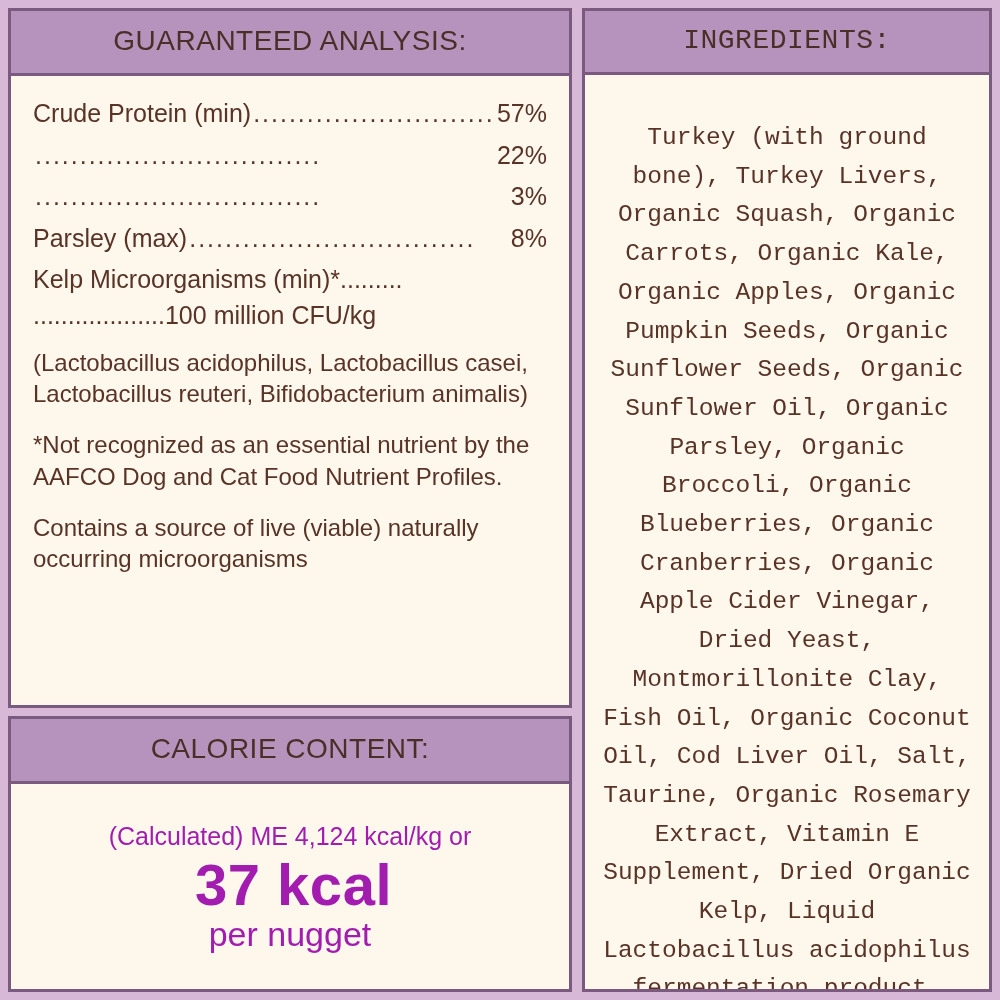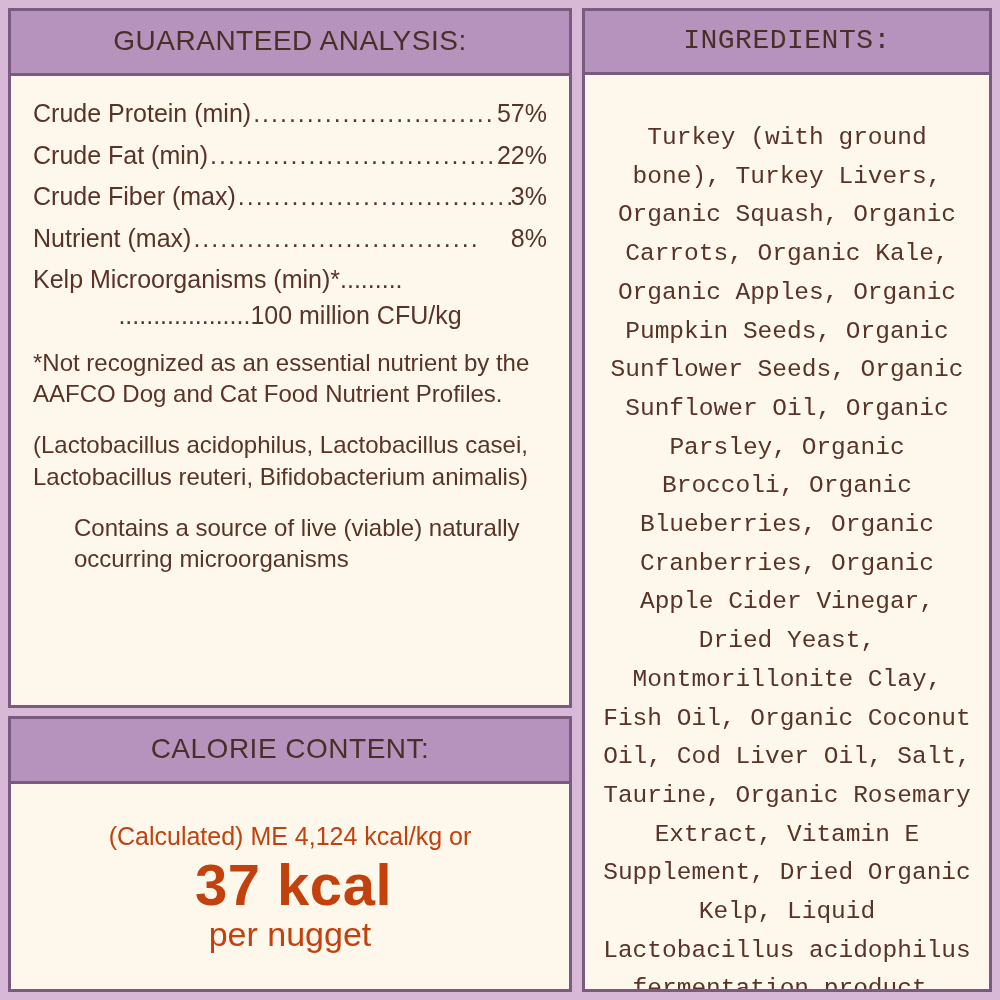--- a/index.html
+++ b/index.html
@@ -76,43 +76,43 @@
     overflow: hidden;
     white-space: nowrap;
     letter-spacing: 2px;
     padding: 0 2px;
   }
   .ga-val { flex: 0 0 auto; }
   .ga-row-wrap {
     margin-bottom: 4px;
   }
   .ga-cont {
-    text-align: center;
+    text-align: left;
     margin-bottom: 14px;
     white-space: nowrap;
   }
   .ga-note {
     font-size: 24px;
     line-height: 1.3;
     margin-bottom: 20px;
   }
-  .ga-note:last-child { margin-bottom: 0; margin-left: 41px; }
+  .ga-note:last-child { margin-bottom: 0; }
   
   .cal-panel {
     flex: 1 1 auto;
     display: flex;
     flex-direction: column;
   }
   .cal-body {
     flex: 1;
     display: flex;
     flex-direction: column;
     justify-content: center;
     align-items: center;
-    color: #c2410c;
+    color: #a21caf;
     padding: 16px 10px 14px;
     text-align: center;
   }
   .cal-line1 {
     font-size: 25px;
     line-height: 1.2;
     white-space: nowrap;
   }
   .cal-big {
     font-size: 58px;
@@ -152,44 +152,42 @@
       <div class="panel-header">GUARANTEED ANALYSIS:</div>
       <div class="ga-body">
 
         <div class="ga-row">
           <span class="ga-label">Crude Protein (min)</span>
           <span class="ga-dots">................................</span>
           <span class="ga-val">57%</span>
         </div>
 
         <div class="ga-row">
-          <span class="ga-label">Crude Fat (min)</span>
           <span class="ga-dots">................................</span>
           <span class="ga-val">22%</span>
         </div>
 
         <div class="ga-row">
-          <span class="ga-label">Crude Fiber (max)</span>
           <span class="ga-dots">................................</span>
           <span class="ga-val">3%</span>
         </div>
 
         <div class="ga-row">
-          <span class="ga-label">Nutrient (max)</span>
+          <span class="ga-label">Parsley (max)</span>
           <span class="ga-dots">................................</span>
           <span class="ga-val">8%</span>
         </div>
 
         <div class="ga-row-wrap">
           <div>Kelp Microorganisms (min)*.........</div>
           <div class="ga-cont">...................100 million CFU/kg</div>
         </div>
 
+        <div class="ga-note">(Lactobacillus acidophilus, Lactobacillus casei, Lactobacillus reuteri, Bifidobacterium animalis)</div>
         <div class="ga-note">*Not recognized as an essential nutrient by the AAFCO Dog and Cat Food Nutrient Profiles.</div>
-        <div class="ga-note">(Lactobacillus acidophilus, Lactobacillus casei, Lactobacillus reuteri, Bifidobacterium animalis)</div>
         <div class="ga-note">Contains a source of live (viable) naturally occurring microorganisms</div>
 
       </div>
     </div>
 
     <div class="panel cal-panel">
       <div class="panel-header">CALORIE CONTENT:</div>
       <div class="cal-body">
         <div class="cal-line1">(Calculated) ME 4,124 kcal/kg or</div>
         <div class="cal-big">37 kcal</div>

